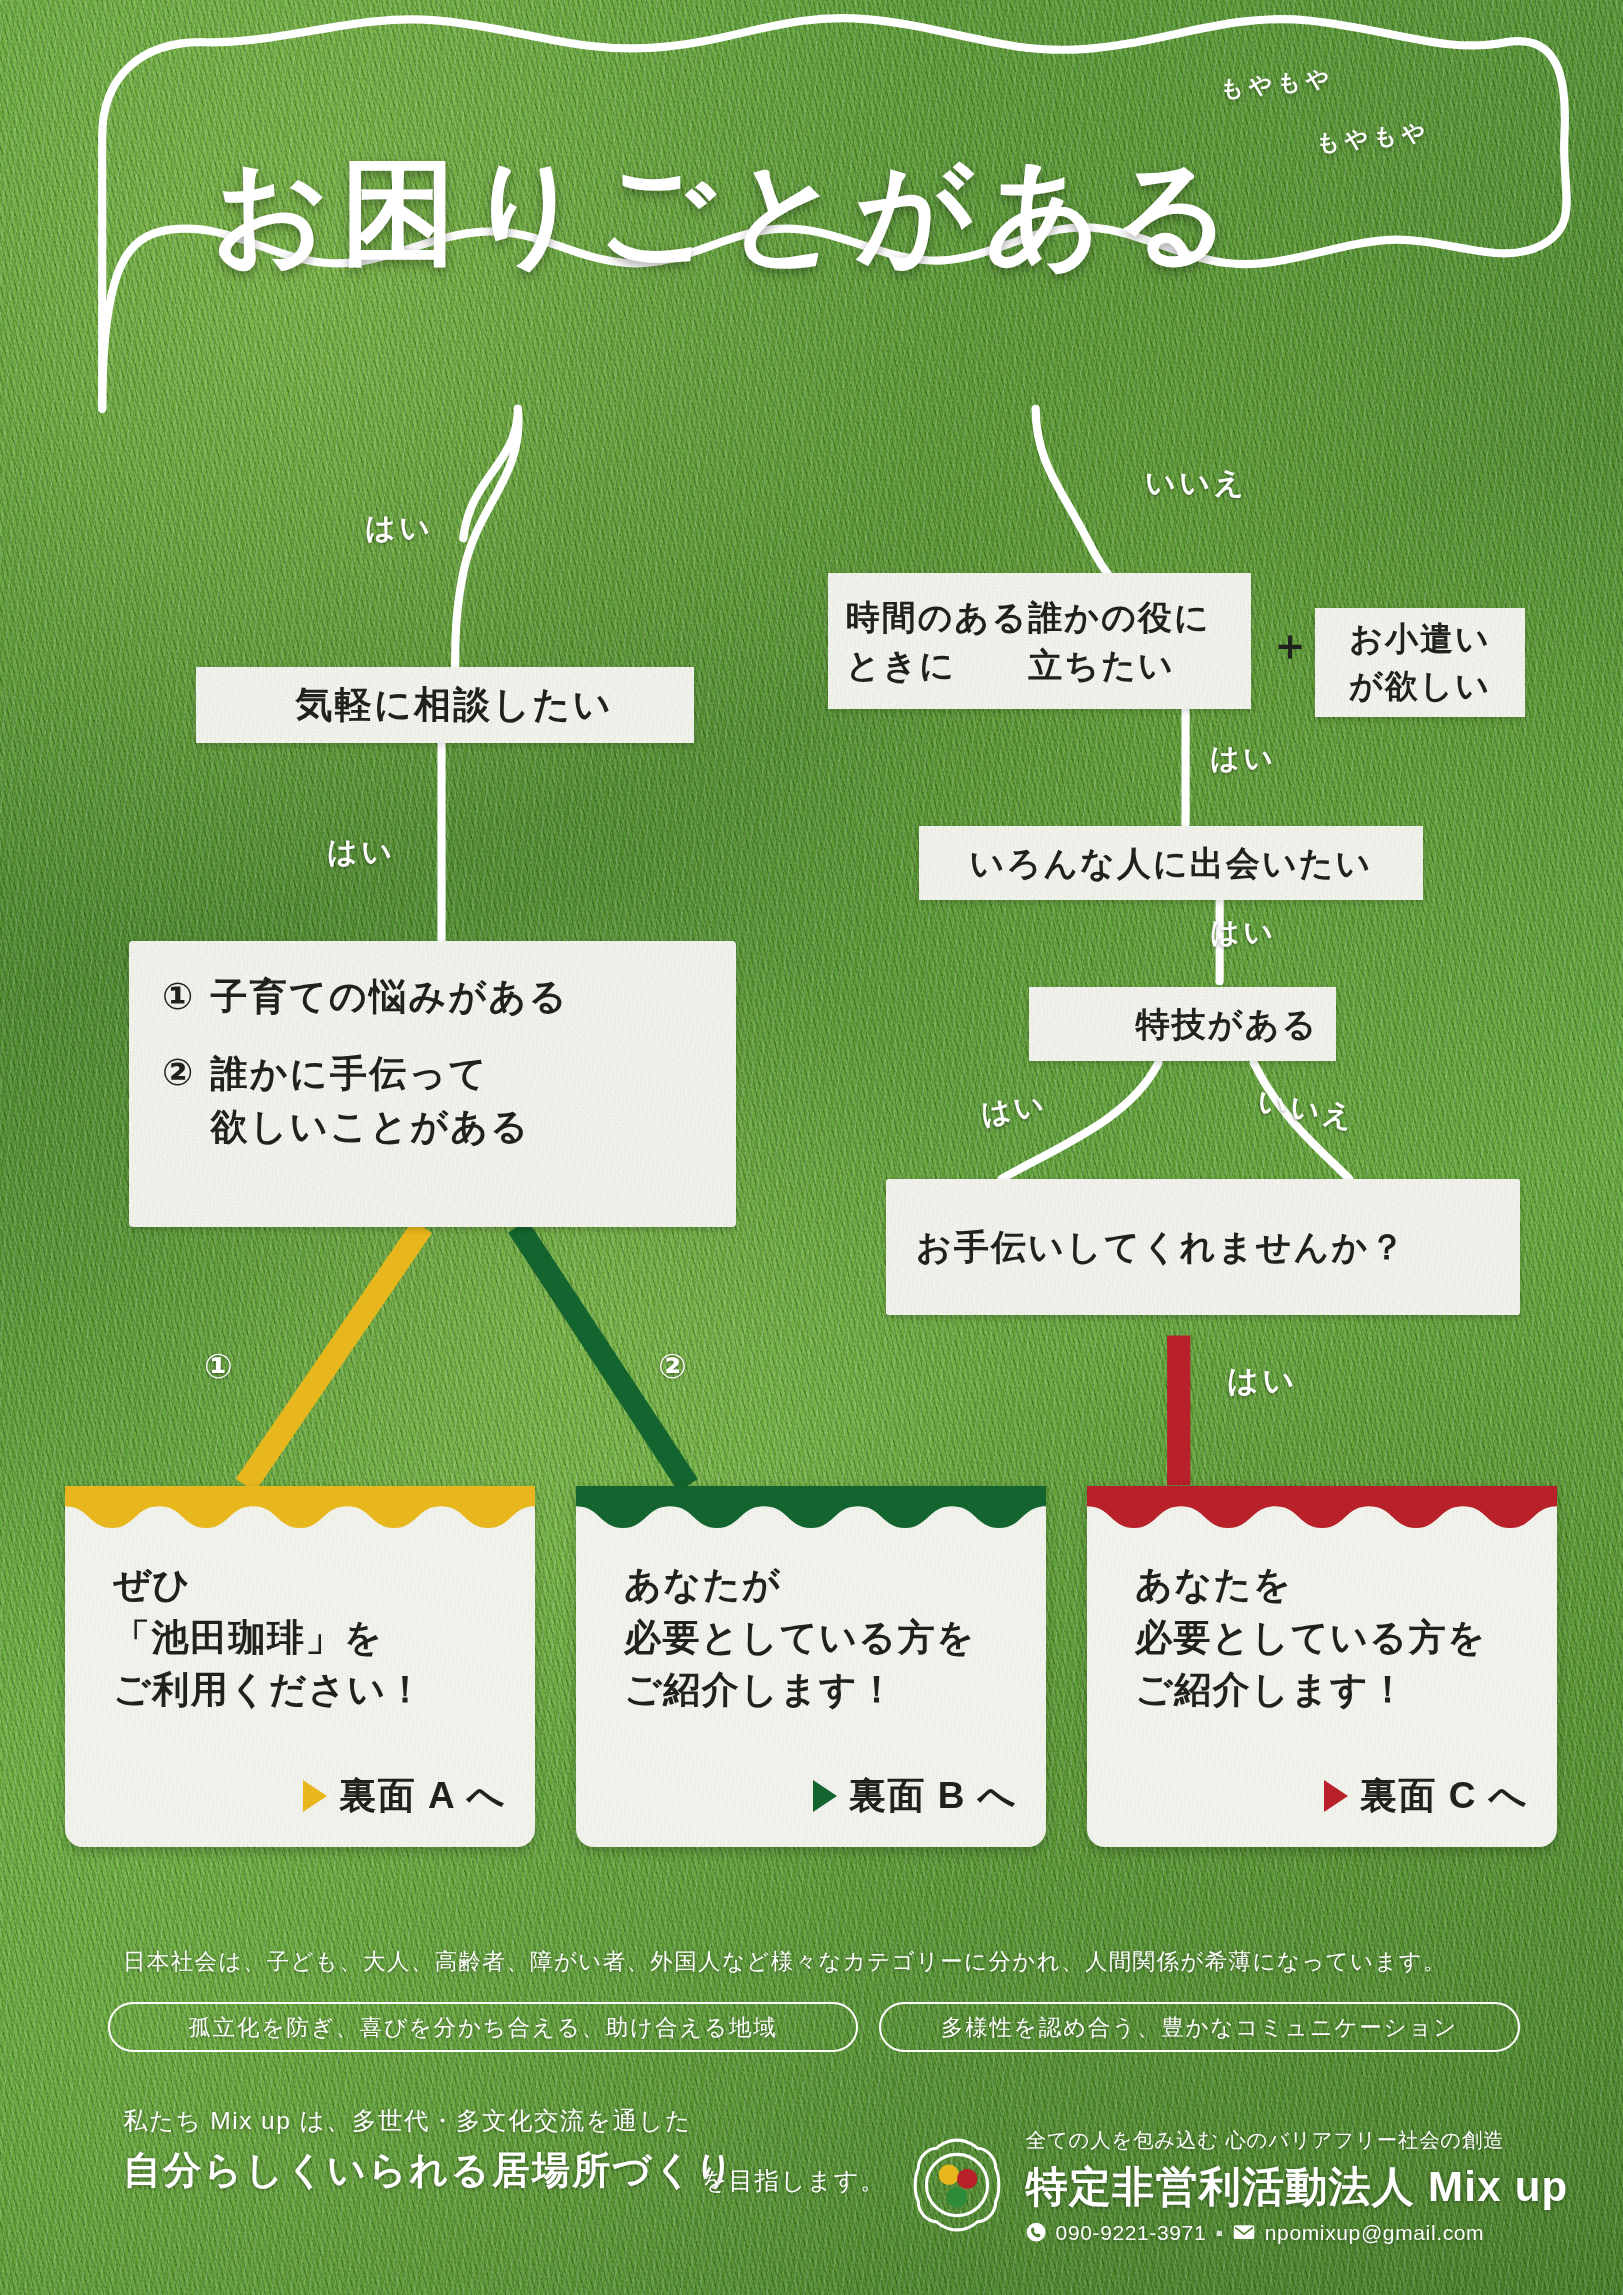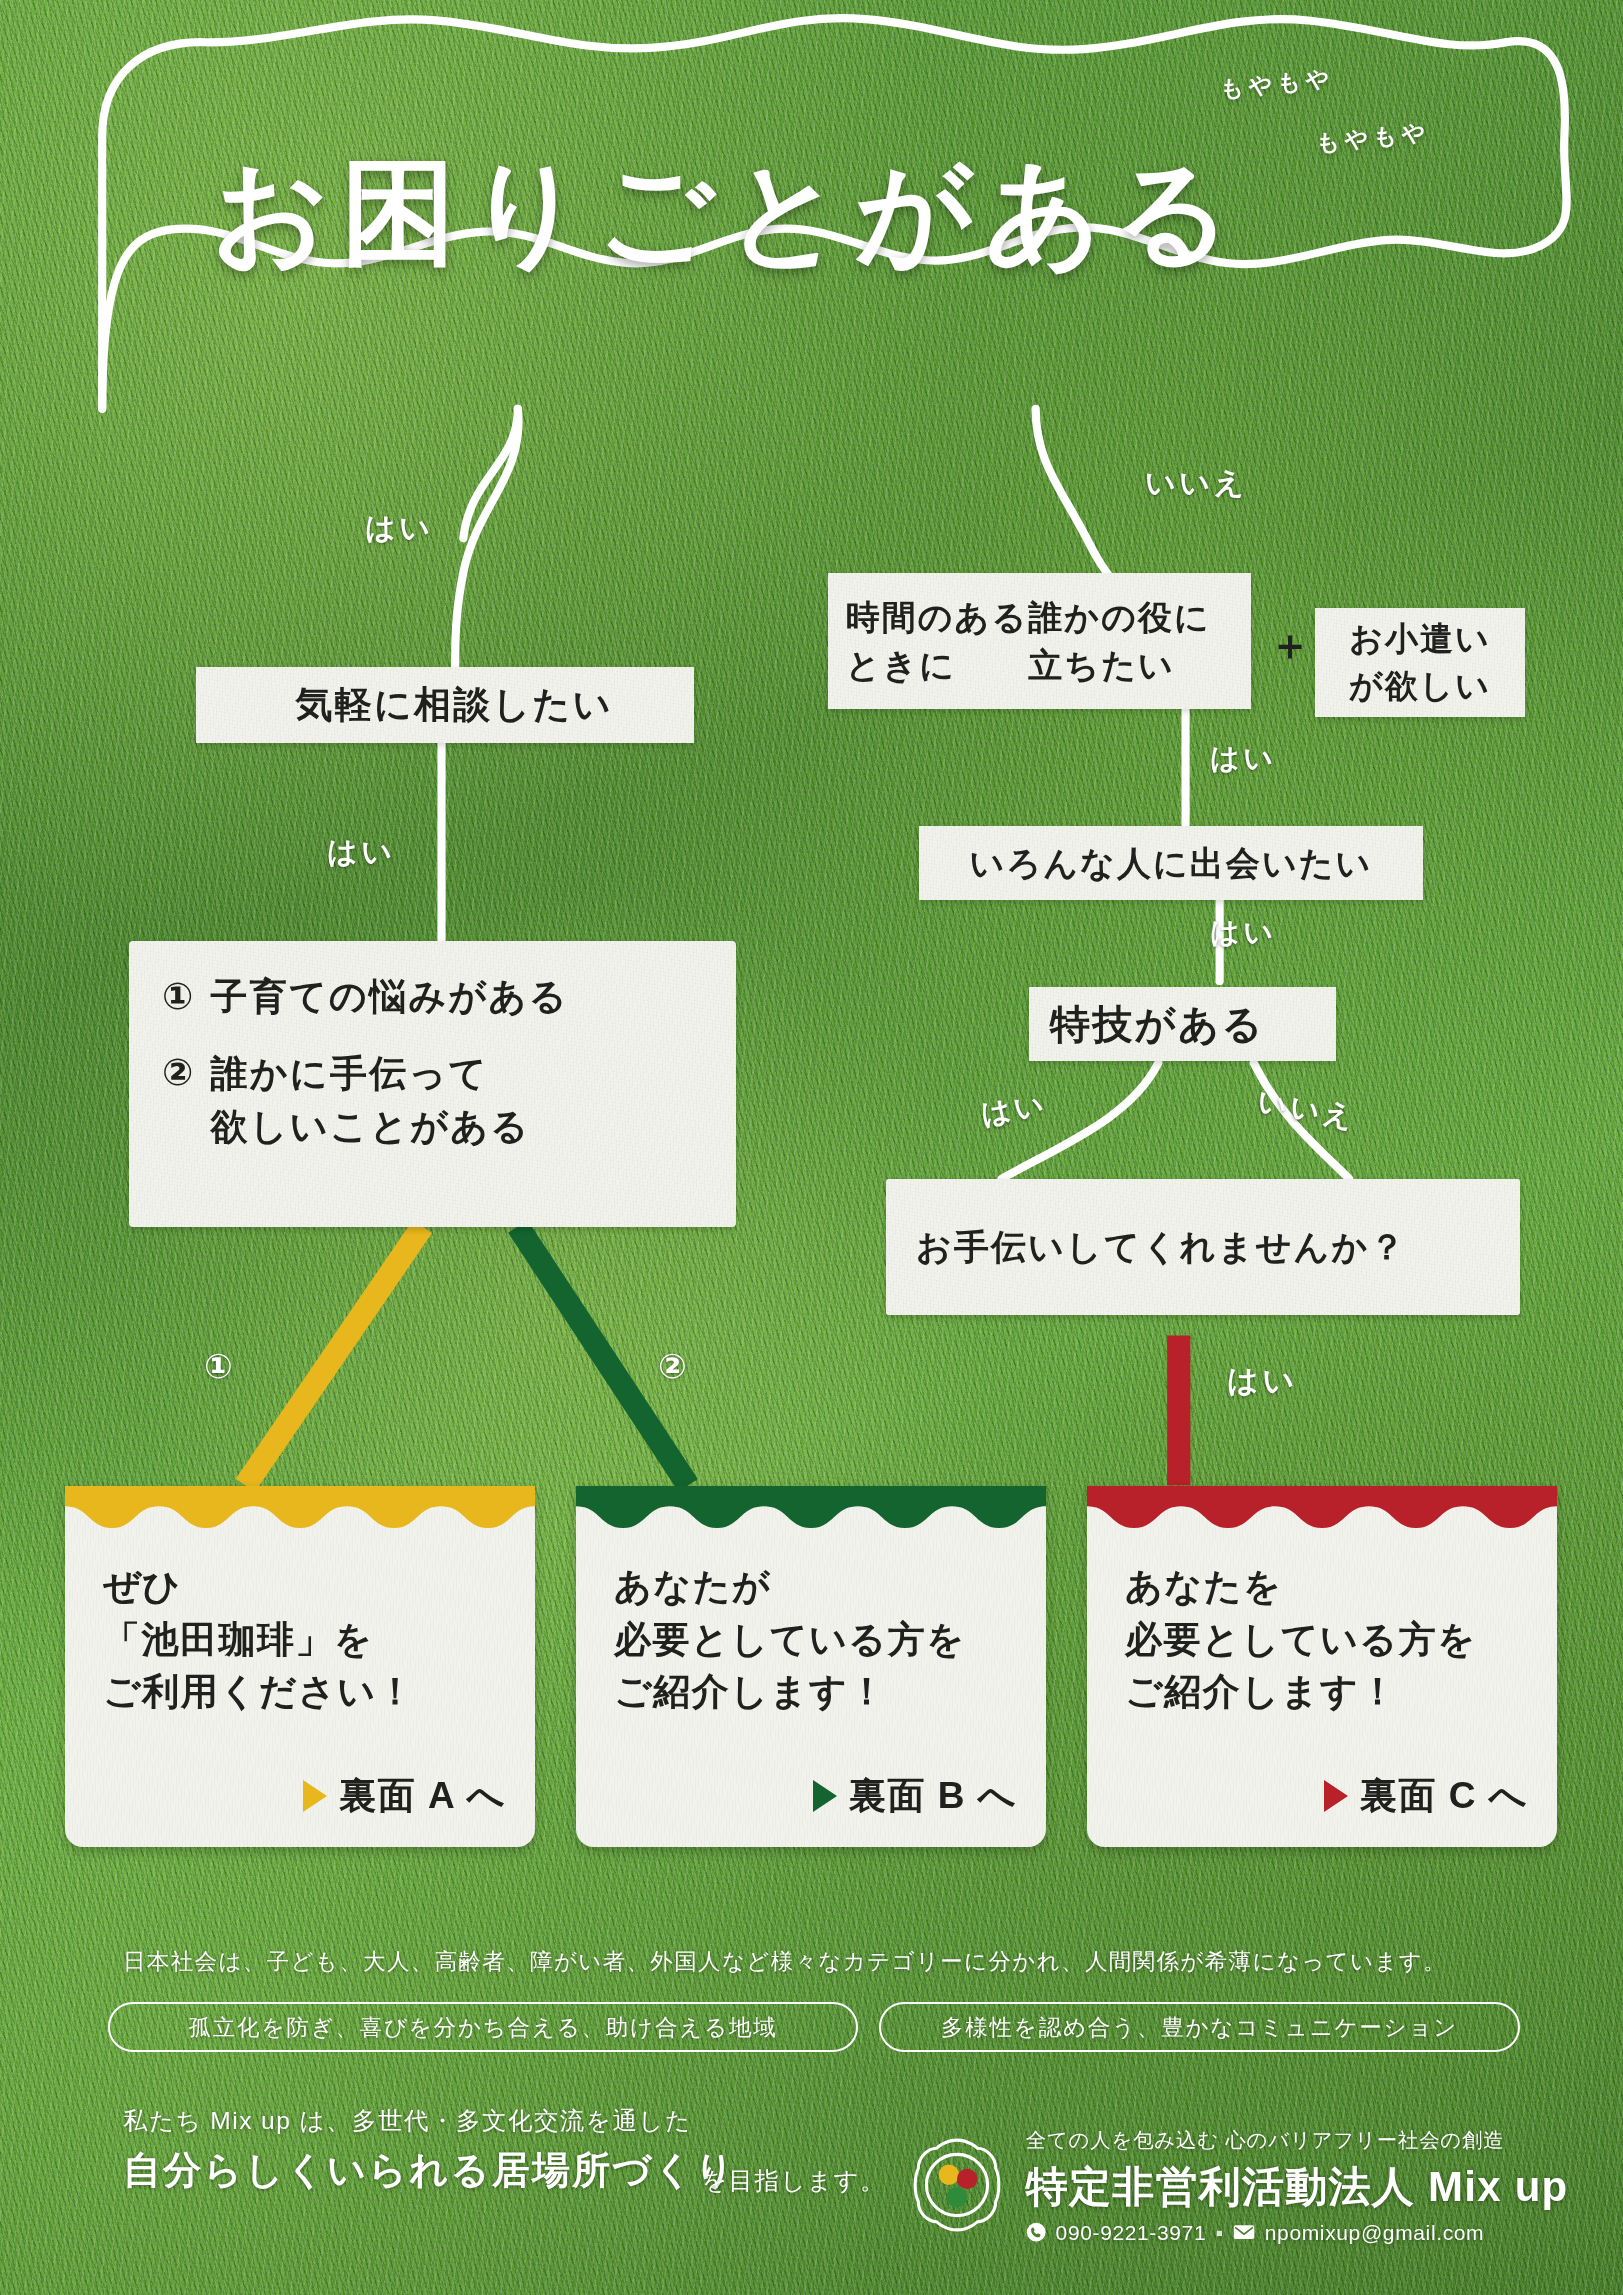--- a/index.html
+++ b/index.html
@@ -79,22 +79,22 @@
   .card{
     position:absolute;width:470px;height:361px;
     background:#f2f2ec;border-radius:0 0 17.7px 17.7px;
     box-shadow:0 4.1px 11px rgba(0,0,0,.22);
     background-image:
       repeating-linear-gradient(92deg, rgba(0,0,0,.022) 0 0.7px, rgba(0,0,0,0) 0.7px 2.7px);
     overflow:hidden;
   }
   .awning{position:absolute;left:0;top:0;width:100%;height:42px;}
   .card-body{
-    position:absolute;left:38px;top:75px;right:20.4px;
-    font-size:37px;font-weight:700;color:#20201e;line-height:1.42;letter-spacing:.04em;
+    position:absolute;left:48px;top:75px;right:20.4px;
+    font-size:37px;font-weight:700;color:#20201e;line-height:1.42;letter-spacing:.04em;font-family:Liberation Mono, monospace;
   }
   .card-cta{
     position:absolute;right:29px;bottom:26px;
     font-size:37px;font-weight:700;color:#20201e;letter-spacing:.04em;
     display:flex;align-items:center;gap:12.3px;white-space:nowrap;
   }
   .tri{width:0;height:0;border-style:solid;border-width:16.4px 0 16.4px 24.5px;}
 
   
   #footer{position:absolute;left:0;bottom:0;width:1623px;height:382px;}
@@ -195,21 +195,21 @@
   </div>
 
   <div class="edge-label" style="left:1210px;top:739px;font-size:29px;">はい</div>
 
   <div class="nodebox" style="left:919px;top:826px;width:504px;height:74px;display:flex;align-items:flex-end;justify-content:center;font-size:34px;">
     <span>いろんな人に出会いたい</span>
   </div>
 
   <div class="edge-label" style="left:1210px;top:913px;font-size:29px;">はい</div>
 
-  <div class="nodebox" style="left:1029px;top:987px;width:307px;height:74px;display:flex;align-items:center;justify-content:flex-start;font-size:40px;padding-left:21px;">
+  <div class="nodebox" style="left:1029px;top:987px;width:307px;height:74px;display:flex;align-items:center;justify-content:flex-end;font-size:34px;padding-left:21px;">
     <span>特技がある</span>
   </div>
 
   <div class="edge-label" style="left:981px;top:1090px;font-size:29px;transform:rotate(-10deg);">はい</div>
   <div class="edge-label" style="left:1257px;top:1090px;font-size:29px;transform:rotate(10deg);">いいえ</div>
 
   <div class="nodebox" style="left:129px;top:941px;width:607px;height:286px;border-radius:4.1px;padding:30px 33px;font-size:37px;">
     <div style="display:flex;gap:15px;align-items:flex-start;margin-bottom:23px;">
       <span>①</span>
       <span>子育ての悩みがある</span>

